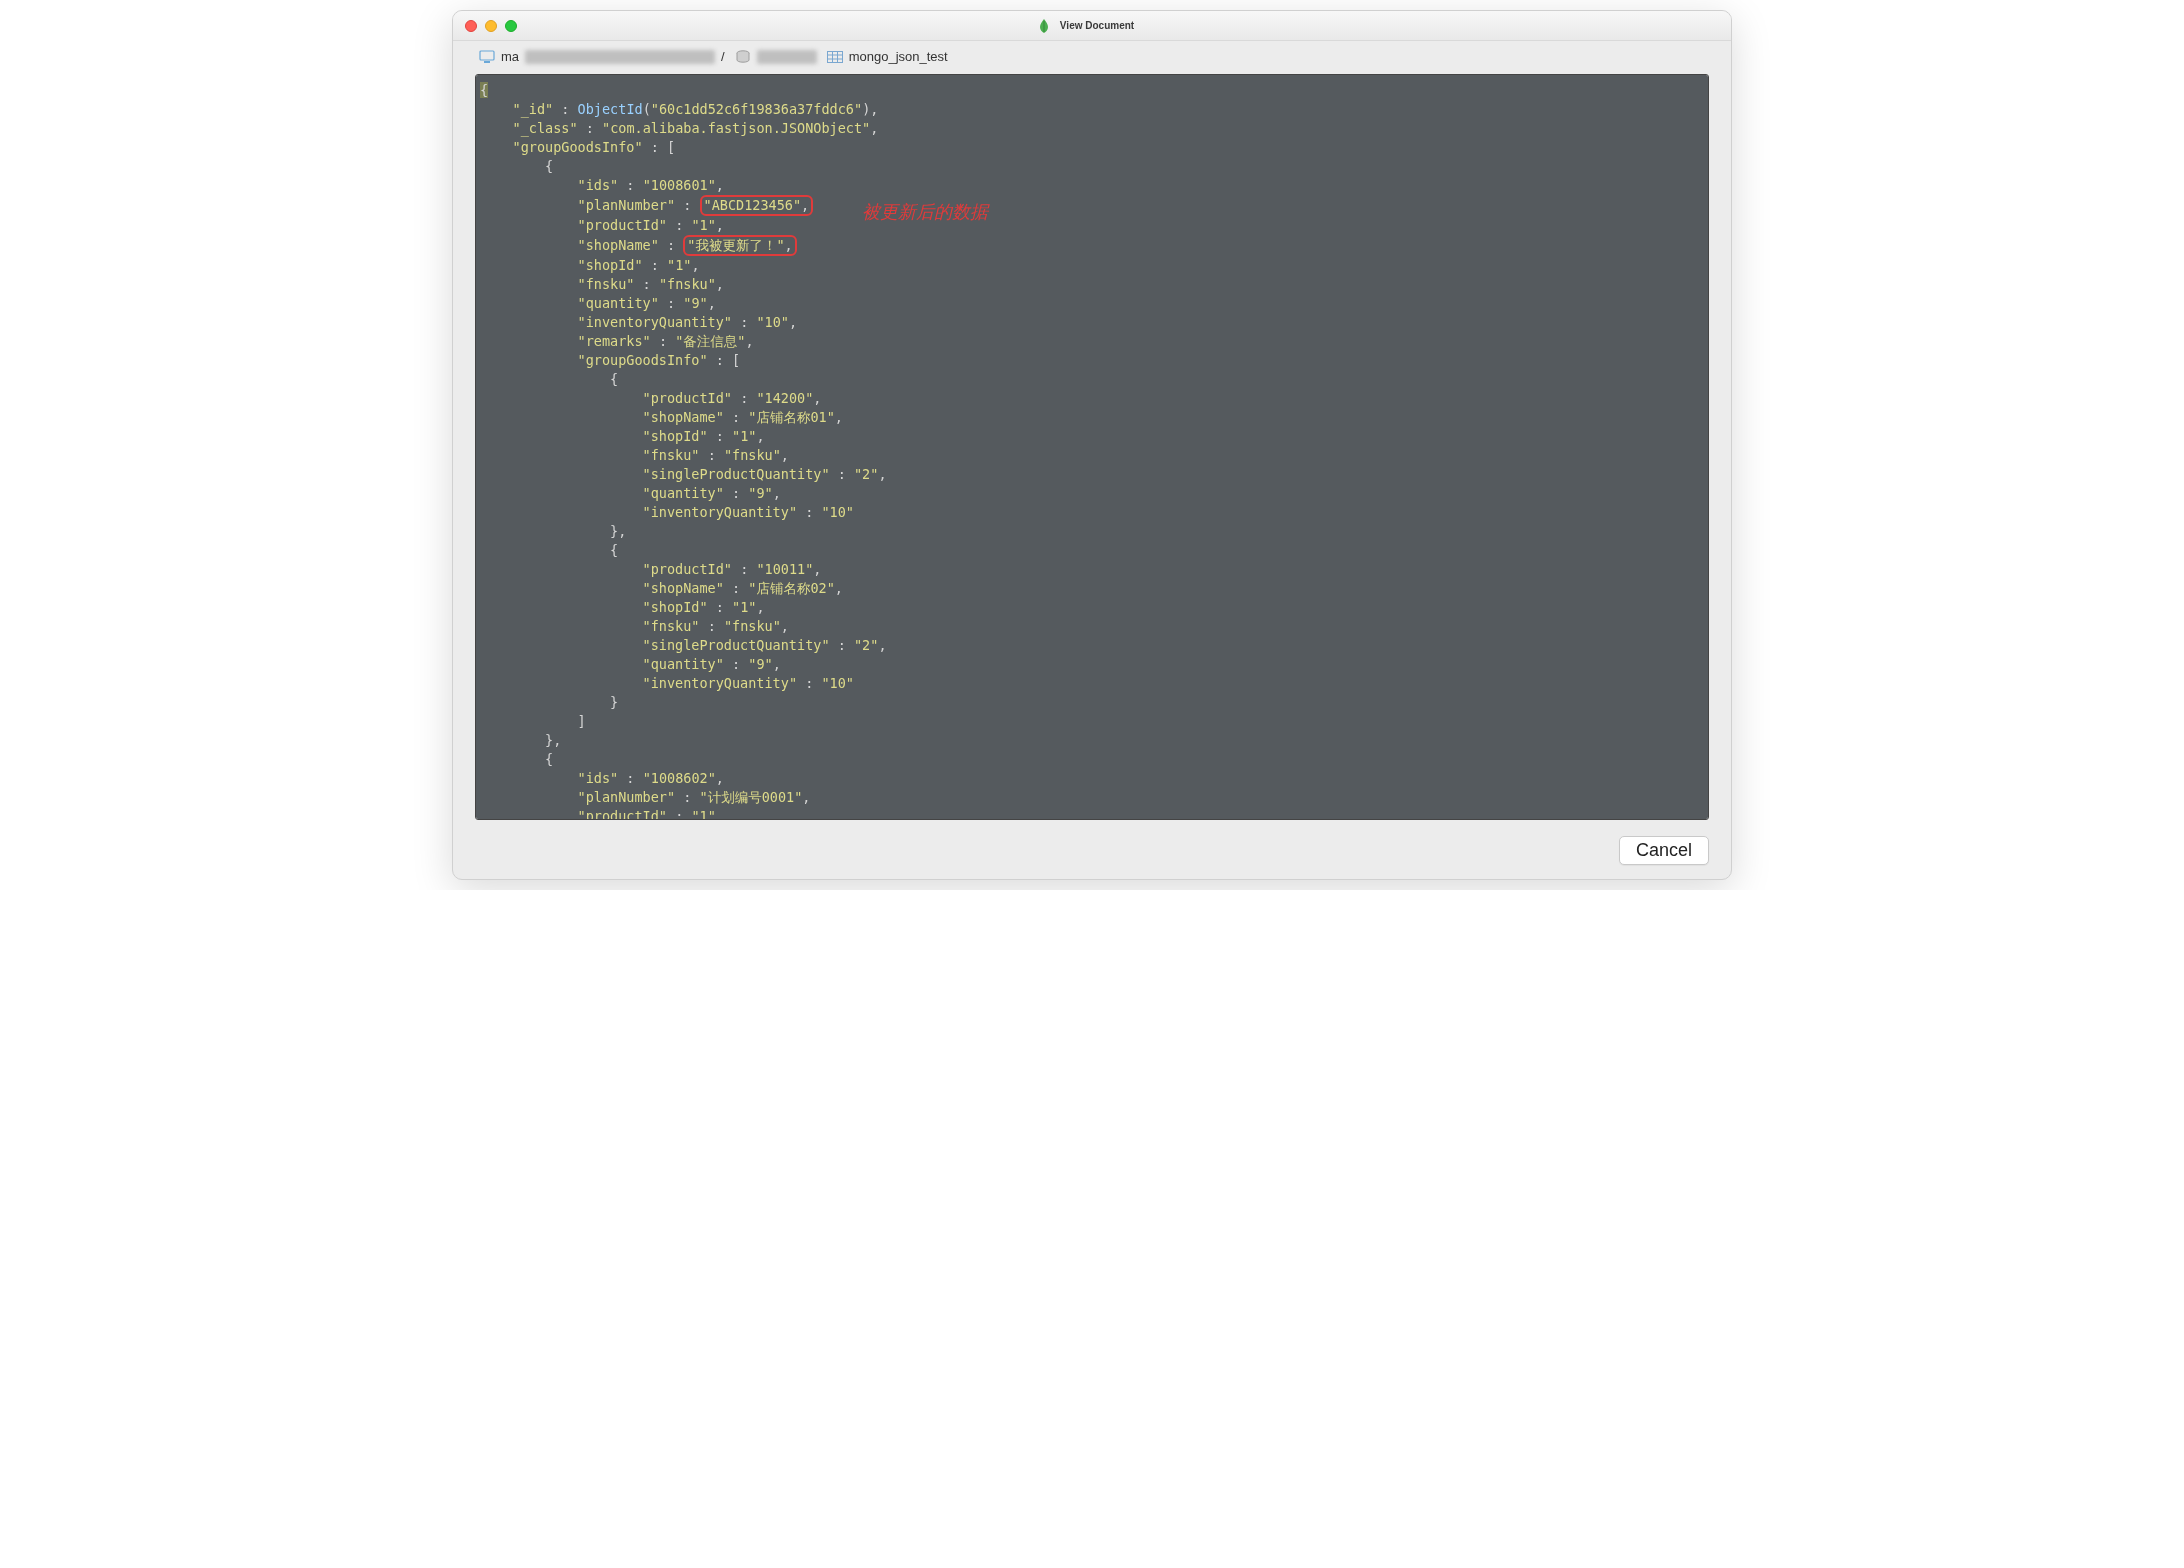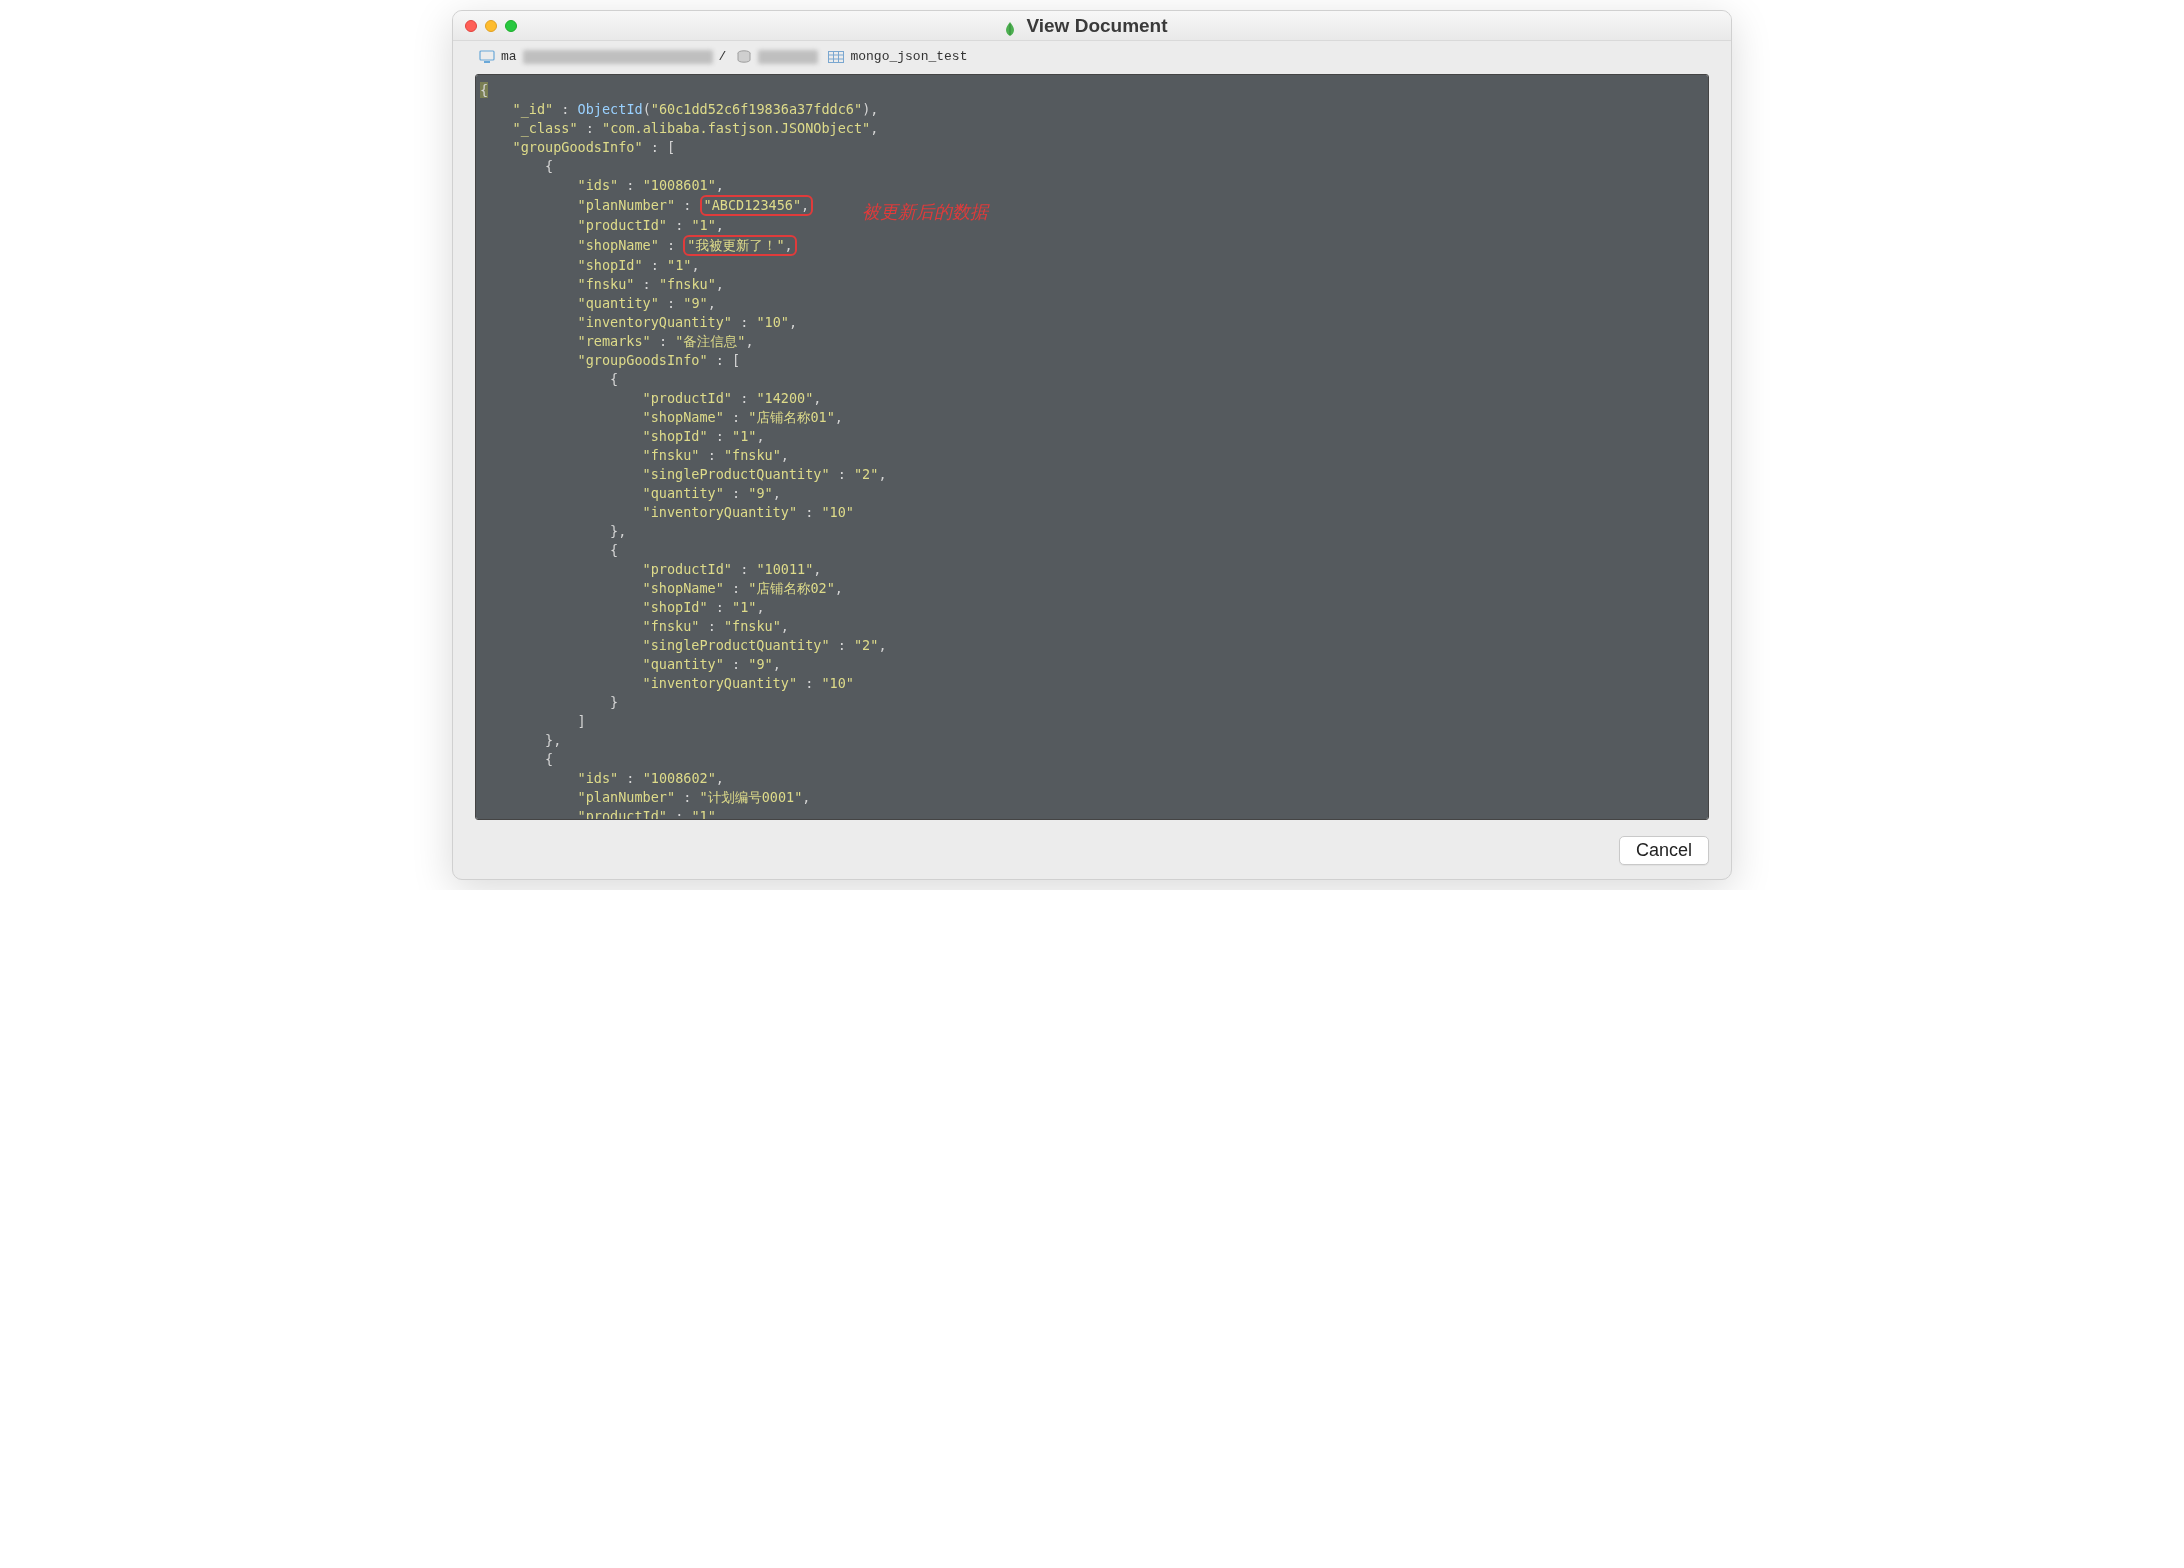--- a/index.html
+++ b/index.html
@@ -38,37 +38,36 @@
     .tl.yellow { background: #febc2e; border: 0.5px solid #dfa023; }
     .tl.green { background: #28c840; border: 0.5px solid #1dad2a; }
     .title-center {
       position: absolute;
       left: 0; right: 12px;
       display: flex;
       justify-content: center;
       align-items: center;
       gap: 10px;
       pointer-events: none;
-      font-size: 19px;
+      font-size: 10px;
       font-weight: 600;
       color: #3a3a3a;
     }
     .mongo-leaf {
       width: 12px; height: 14px;
       display: inline-block;
     }
     .breadcrumb {
       display: flex;
       align-items: center;
       gap: 10px;
       padding: 8px 18px 10px 26px;
       font-size: 13px;
       color: #333;
       background: #ececec;
-      font-family: Liberation Mono, monospace;
     }
     .bc-item { display: inline-flex; align-items: center; gap: 6px; }
     .bc-icon { width: 16px; height: 14px; display: inline-flex; align-items: center; justify-content: center; }
     .blur-box {
       display: inline-block;
       height: 14px;
       background: #bfbfbf;
       filter: blur(2px);
       border-radius: 2px;
     }

